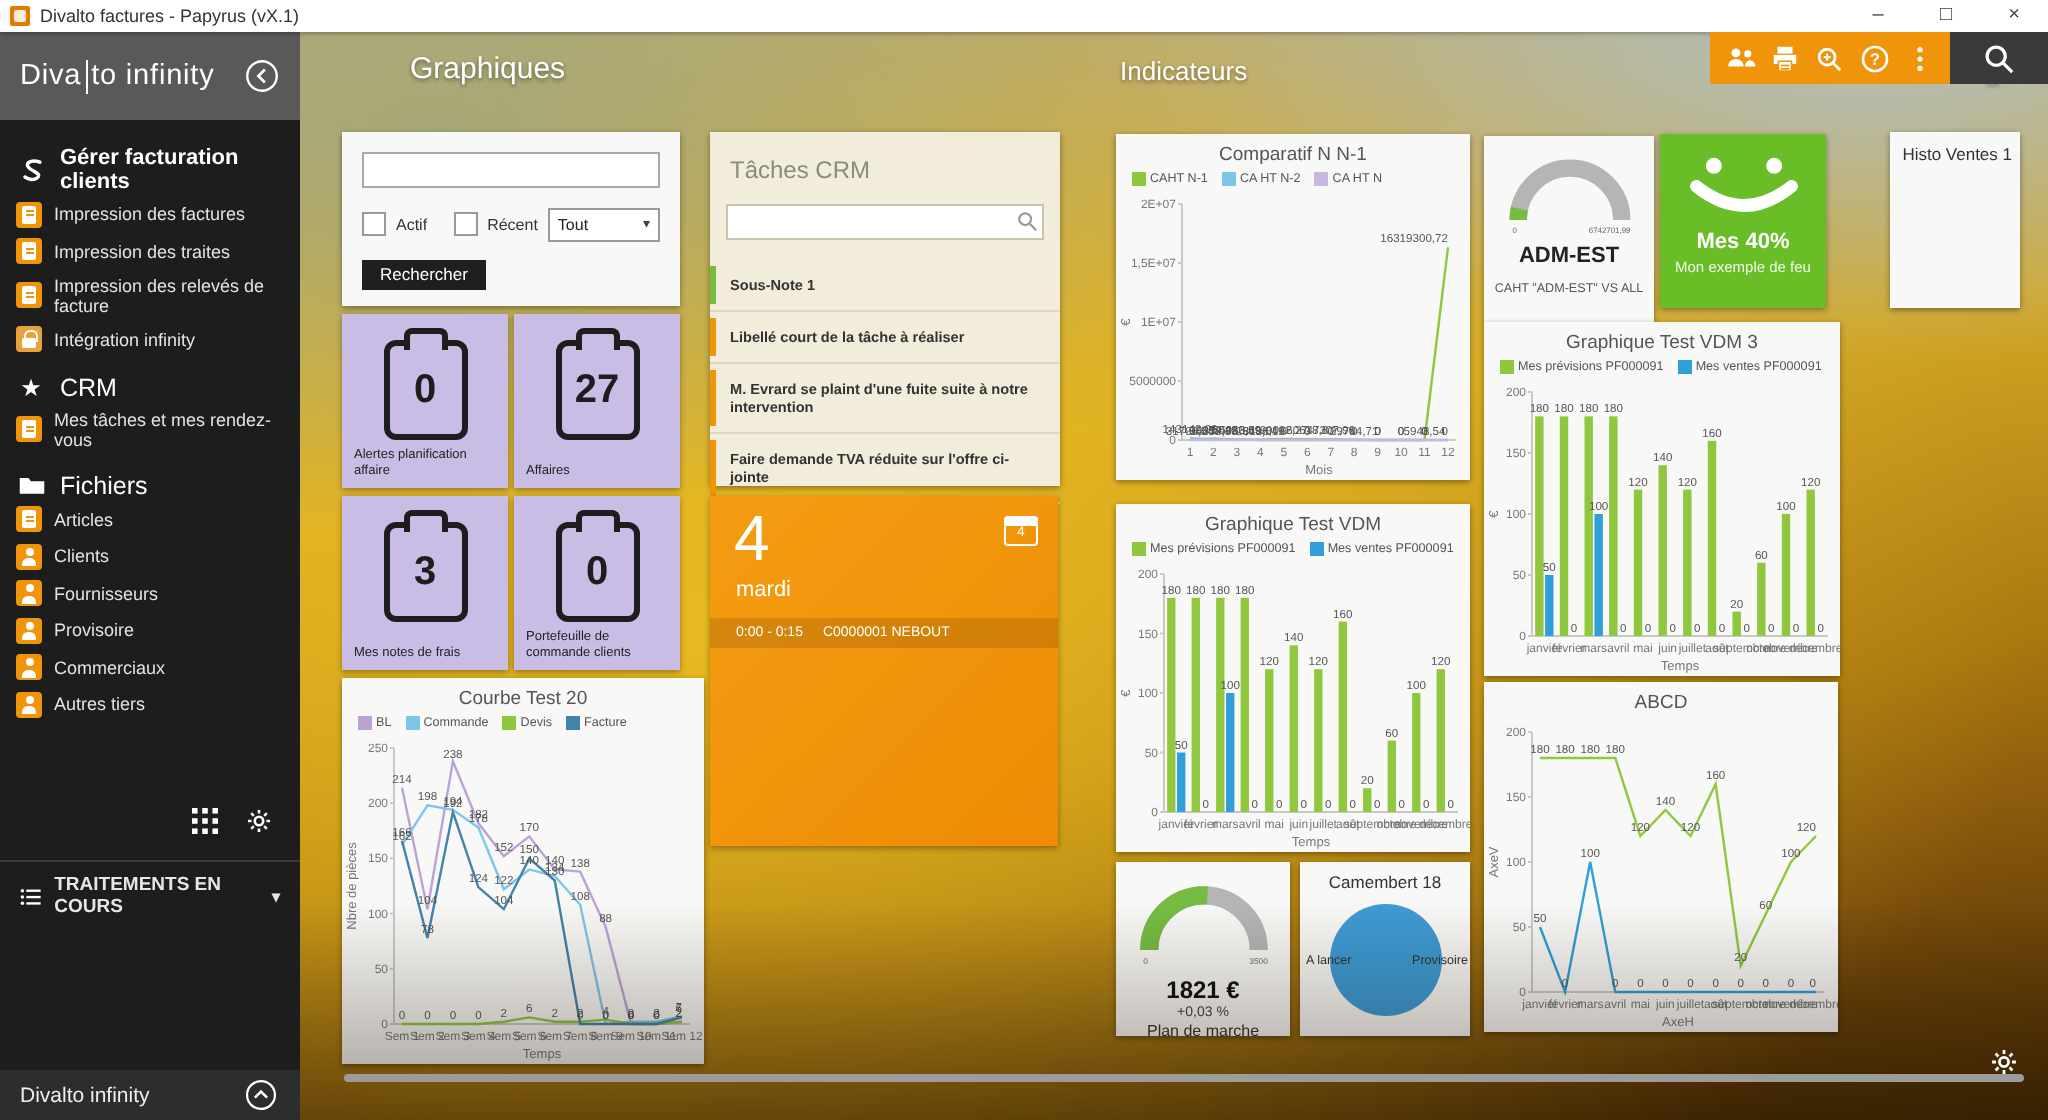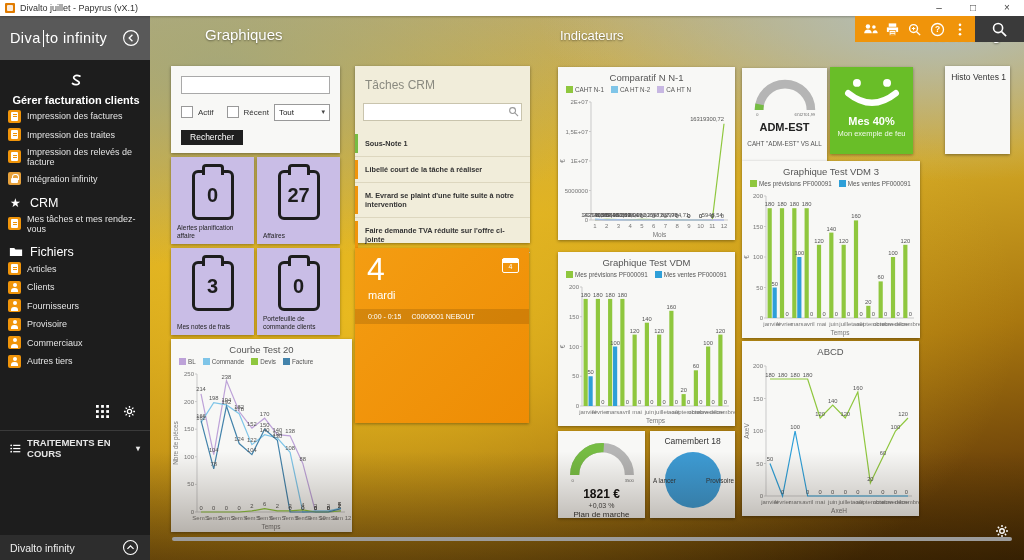--- a/index.html
+++ b/index.html
@@ -15,21 +15,21 @@
   .wbtn{width:34px;text-align:center;font-size:10px;color:#444;line-height:16px;cursor:pointer;}
 
   
   .sidebar{position:absolute;left:0;top:16px;width:150px;height:544px;background:#1d1d1d;display:flex;flex-direction:column;z-index:20;}
   .side-head{height:44px;background:#595959;display:flex;align-items:center;padding:16px 10px;flex:none;}
   .brand{color:#fff;font-size:14.5px;letter-spacing:.4px;display:flex;align-items:center;}
   .brand .bar{display:inline-block;width:1px;height:17px;background:#fff;margin:0 2px;}
   .circ-btn{margin-left:auto;width:18px;height:18px;cursor:pointer;}
   .side-menu{flex:1 1 auto;min-height:0;padding:4px 6px 0 8px;overflow:hidden;}
   .sec{display:flex;align-items:center;gap:7px;margin-top:9px;color:#fff;}
-  .sec.first{font-size:11px;font-weight:700;flex-direction:column;}
+  .sec.first{font-size:11px;font-weight:700;}
   .sec.big{font-size:12.5px;font-weight:400;}
   .sec .sec-ic{width:15px;height:14px;flex:none;display:flex;align-items:center;justify-content:center;}
   .itm{display:flex;align-items:center;gap:6px;padding:2px 0;margin-top:1.5px;color:#e3e3e3;font-size:9px;cursor:pointer;}
   .chip{width:13px;height:13px;border-radius:2px;background:#f0940a;position:relative;flex:none;}
   .chip.doc::before{content:"";position:absolute;left:3px;top:2px;width:7px;height:9px;background:#fff;border-radius:1px;}
   .chip.doc::after{content:"";position:absolute;left:4.5px;top:4.5px;width:4px;height:1px;background:#f0940a;box-shadow:0 2px 0 #f0940a;}
   .chip.lock{background:#e8a23c;}
   .chip.lock::before{content:"";position:absolute;left:4px;top:2px;width:5px;height:5px;border:1.4px solid #fff;border-bottom:none;border-radius:3px 3px 0 0;}
   .chip.lock::after{content:"";position:absolute;left:3px;top:6px;width:7px;height:5px;background:#fff;border-radius:1px;}
   .chip.person::before{content:"";position:absolute;left:4.5px;top:2px;width:4px;height:4px;border-radius:50%;background:#fff;}
@@ -124,21 +124,21 @@
   .scrollbar{position:absolute;left:22px;top:521px;width:840px;height:4px;background:#9c9c9c;border-radius:2px;cursor:pointer;z-index:5;}
   .gearbr{position:absolute;left:845px;top:508px;width:14px;height:14px;cursor:pointer;z-index:5;}
 </style>
 </head>
 <body>
 
 <div id="screen">
 
   <div class="titlebar">
     <span class="appicon"></span>
-    <span class="wtitle">Divalto juillet - Papyrus (vX.1)</span>
+    <span class="wtitle">Divalto factures - Papyrus (vX.1)</span>
     <span class="wbtns">
       <span class="wbtn">–</span>
       <span class="wbtn">□</span>
       <span class="wbtn">×</span>
     </span>
   </div>
 
   <div class="toolbar">
     <span class="tico">
       <svg viewBox="0 0 20 14" width="17" height="12">

